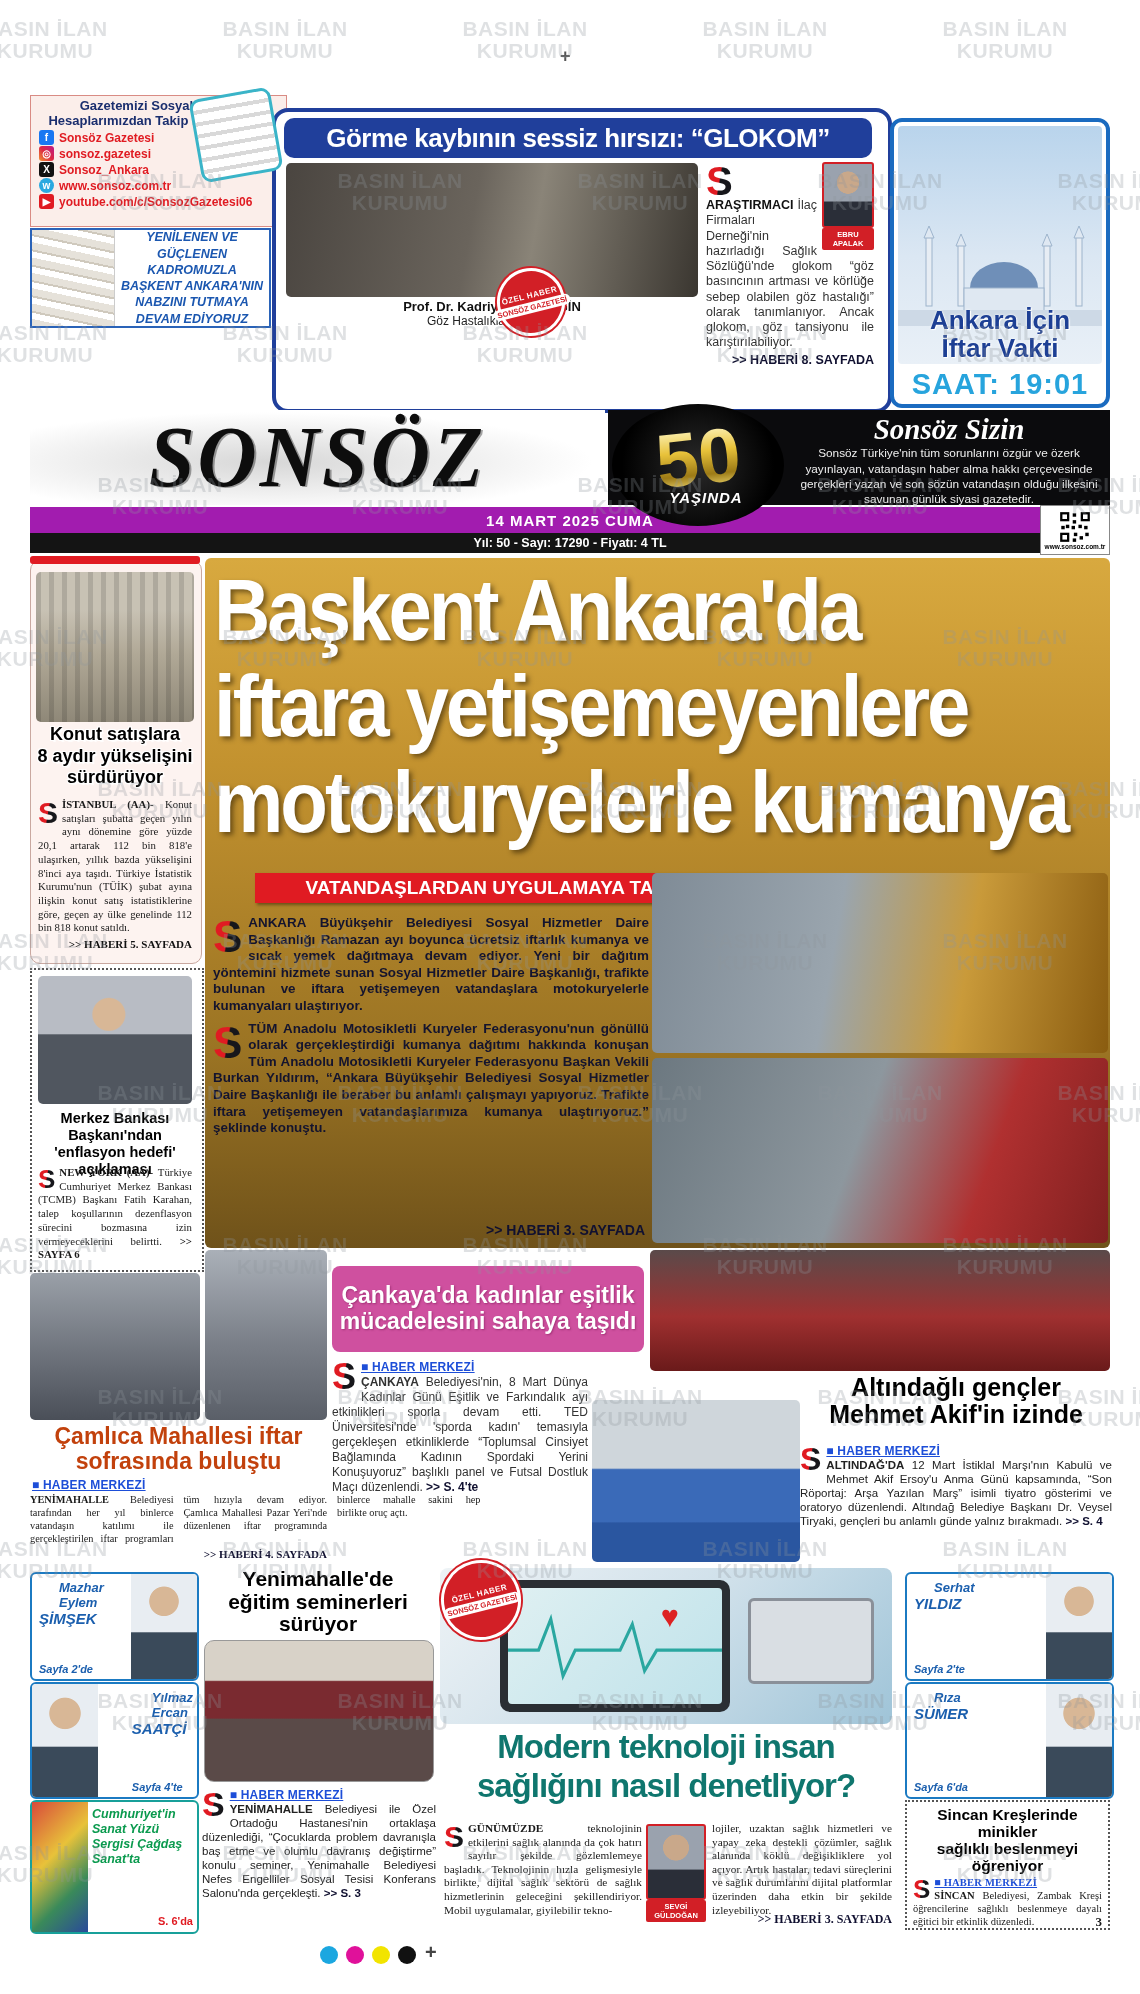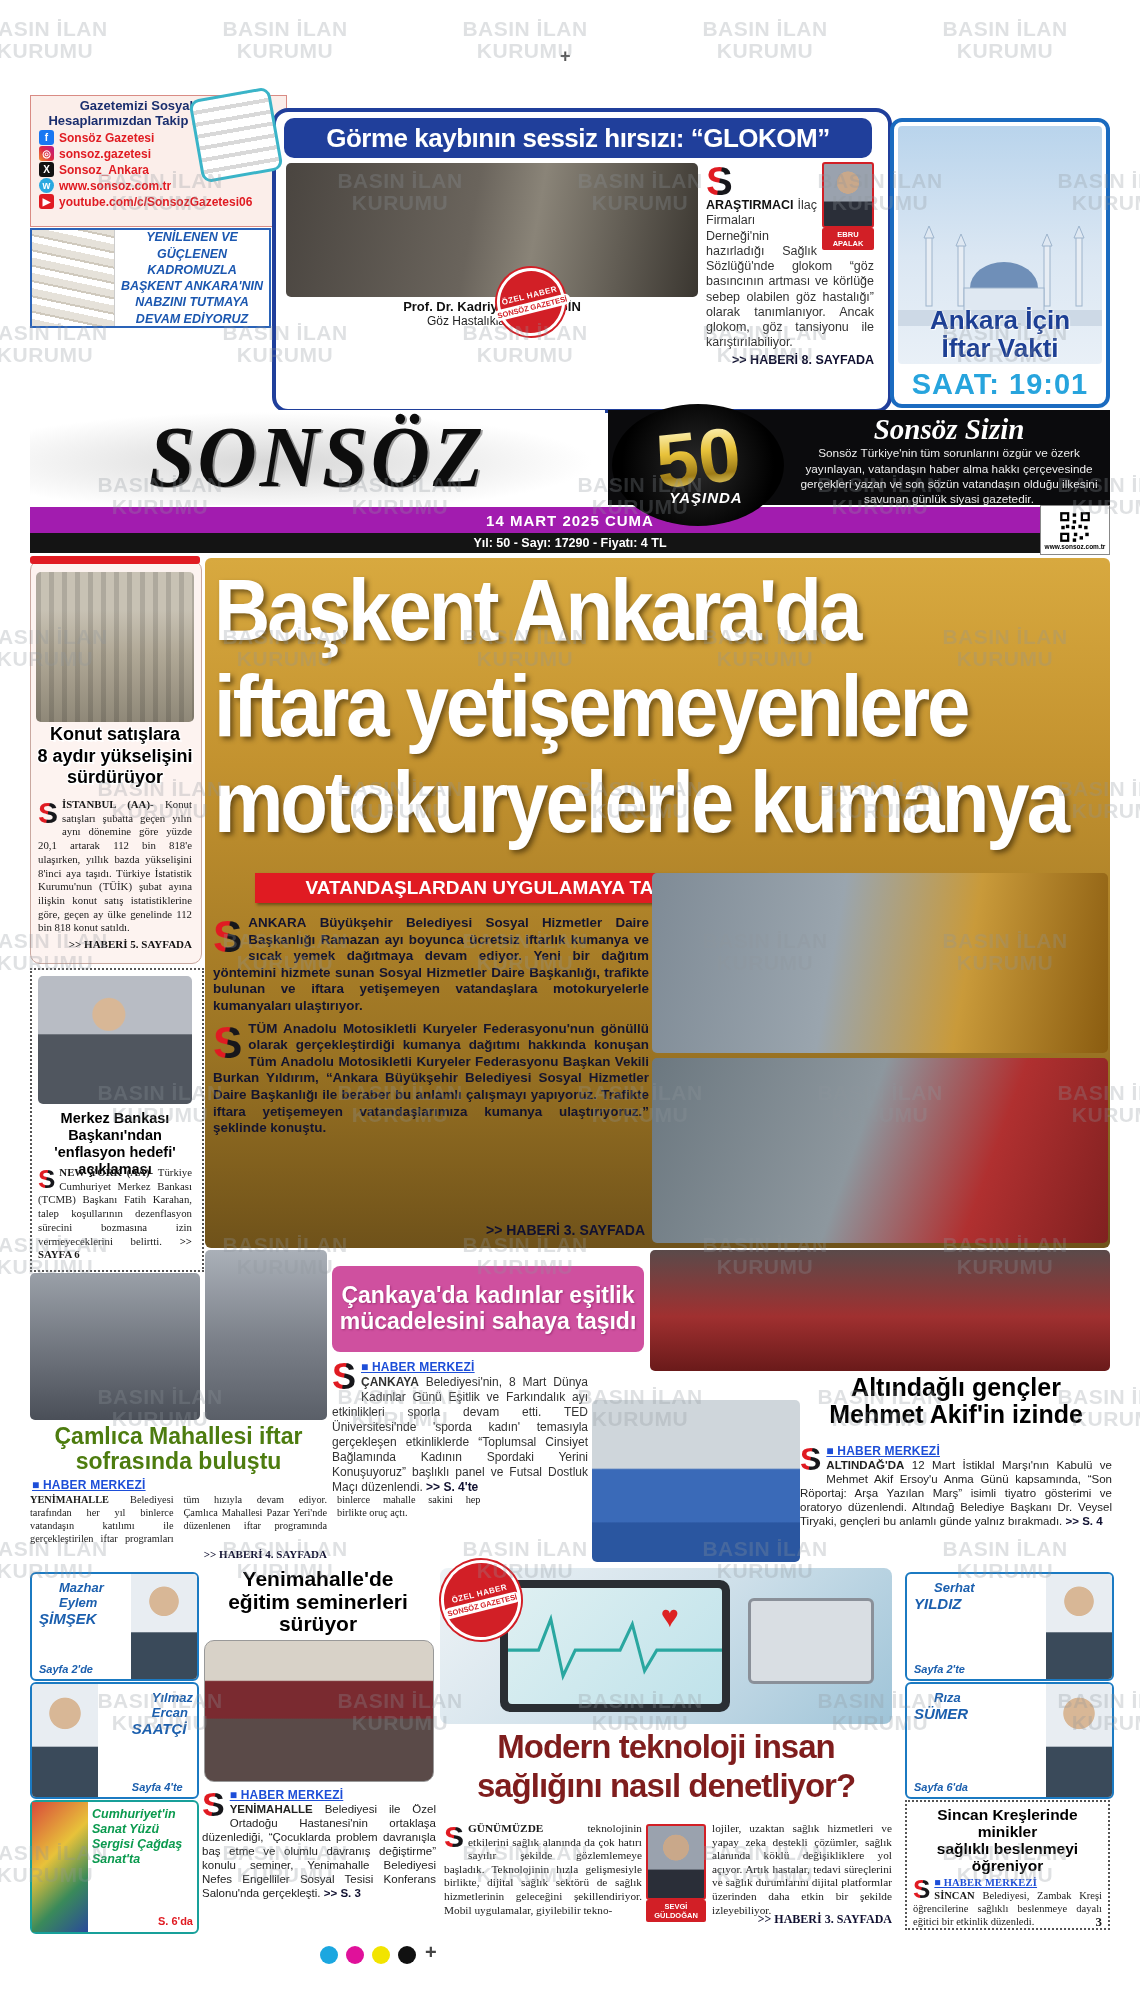--- a/index.html
+++ b/index.html
@@ -104,21 +104,21 @@
   .konut-jump{left:38px;top:938px;width:154px;text-align:right;font-weight:bold;font-size:11px;}
   .merkez-box{left:30px;top:968px;width:170px;height:300px;border:2px dotted #555;background:#fff;}
   .ph-podium{left:38px;top:976px;width:154px;height:128px;
              background:radial-gradient(circle at 46% 30%,#d8b796 0 13%,rgba(0,0,0,0) 14%),
                         linear-gradient(180deg,#b8bcc4 0 45%,#50565f 46%);}
   .merkez-h{left:34px;top:1110px;width:162px;text-align:center;font-weight:900;font-size:14.5px;line-height:1.18;color:#000;}
   .merkez-body{left:38px;top:1166px;width:154px;font-size:10.8px;line-height:1.27;text-align:justify;color:#1a1a1a;}
   
   .ph-iftarA{left:30px;top:1273px;width:170px;height:147px;background:linear-gradient(180deg,#9aa0a8,#6a6f78 60%,#4a4f58);}
   .ph-iftarB{left:205px;top:1250px;width:122px;height:170px;background:linear-gradient(180deg,#aab0b8,#7a7f88 55%,#5a5f68);}
-  .camlica-h{left:30px;top:1424px;width:297px;text-align:center;font-weight:900;font-size:23px;line-height:1.1;color:#4d7c0f;
+  .camlica-h{left:30px;top:1424px;width:297px;text-align:center;font-weight:900;font-size:23px;line-height:1.1;color:#c2410c;
              text-shadow:-1px -1px 0 #fff,1px 1px 0 #fff;}
   .camlica-kicker{left:32px;top:1478px;}
   .camlica-cols{left:30px;top:1494px;width:297px;height:56px;column-count:2;column-gap:10px;
                 font-family:"Liberation Serif",serif;font-size:10.3px;line-height:1.25;text-align:justify;color:#1a1a1a;}
   .camlica-jump{left:30px;top:1548px;width:297px;text-align:right;font-size:11px;}
   .cankaya-hbox{left:332px;top:1266px;width:312px;height:86px;background:#cf509f;border-radius:8px;color:#fff;
                 display:flex;flex-direction:column;align-items:center;justify-content:center;
                 font-weight:900;font-size:23px;line-height:1.12;text-shadow:1px 1px 2px rgba(120,20,80,.5);}
   .cankaya-body{left:332px;top:1360px;width:256px;height:202px;font-size:12px;line-height:15px;color:#333;text-align:justify;}
   .ph-futsal{left:592px;top:1400px;width:208px;height:162px;
@@ -142,21 +142,21 @@
   .cum-page{color:#e01b22;font-weight:bold;font-size:11px;text-align:right;margin-top:auto;}
   .yeni-h{left:200px;top:1568px;width:236px;text-align:center;font-weight:900;font-size:21px;line-height:1.08;color:#000;}
   .ph-seminar{left:204px;top:1640px;width:228px;height:140px;border:1px solid #999;border-radius:10px;
               background:linear-gradient(180deg,#d8d2c8 0 28%,#7a2a30 29% 55%,#5a4a48 56%);}
   .yeni-body{left:202px;top:1788px;width:234px;font-size:11.5px;line-height:14px;color:#222;text-align:justify;}
   .ph-tech{left:440px;top:1568px;width:452px;height:156px;border-radius:8px;position:relative;overflow:hidden;
            background:linear-gradient(135deg,#eef3f6,#cfe0ea 50%,#9fc4d8);}
   .tablet{position:absolute;left:60px;top:12px;width:230px;height:132px;background:#2a2e33;border-radius:10px;padding:8px;box-sizing:border-box;}
   .tscreen{width:100%;height:100%;background:linear-gradient(135deg,#dff0f2,#bfe2ea);border-radius:4px;position:relative;}
   .laptop{position:absolute;right:18px;top:30px;width:120px;height:80px;background:#d9dee3;border:3px solid #8a9099;border-radius:6px;}
-  .tek-h{left:440px;top:1728px;width:452px;text-align:center;font-weight:900;font-size:33px;line-height:1.18;letter-spacing:-1px;color:#7f1d1d;}
+  .tek-h{left:440px;top:1728px;width:452px;text-align:center;font-weight:900;font-size:33px;line-height:1.18;letter-spacing:-1px;color:#0f766e;}
   .tek-col{font-family:"Liberation Serif",serif;font-size:11.3px;line-height:13.6px;text-align:justify;color:#1a1a1a;}
   .tek-c1{left:444px;top:1822px;width:198px;height:108px;}
   .tek-c2{left:712px;top:1822px;width:180px;height:108px;}
   .tek-byline{left:646px;top:1824px;width:60px;}
   .tek-jump{left:712px;top:1912px;width:180px;text-align:right;font-size:12px;font-family:"Liberation Serif",serif;}
   .sincan-box{left:905px;top:1800px;width:205px;height:130px;border:2px dotted #555;background:#fff;padding:4px 6px;box-sizing:border-box;}
   .sincan-h{text-align:center;font-weight:900;font-size:15.5px;line-height:1.1;color:#000;}
   .sincan-body{font-family:"Liberation Serif",serif;font-size:10.5px;line-height:12.8px;text-align:justify;color:#1a1a1a;margin-top:3px;}
   .sincan-page{float:right;font-weight:900;font-size:13px;}
   

